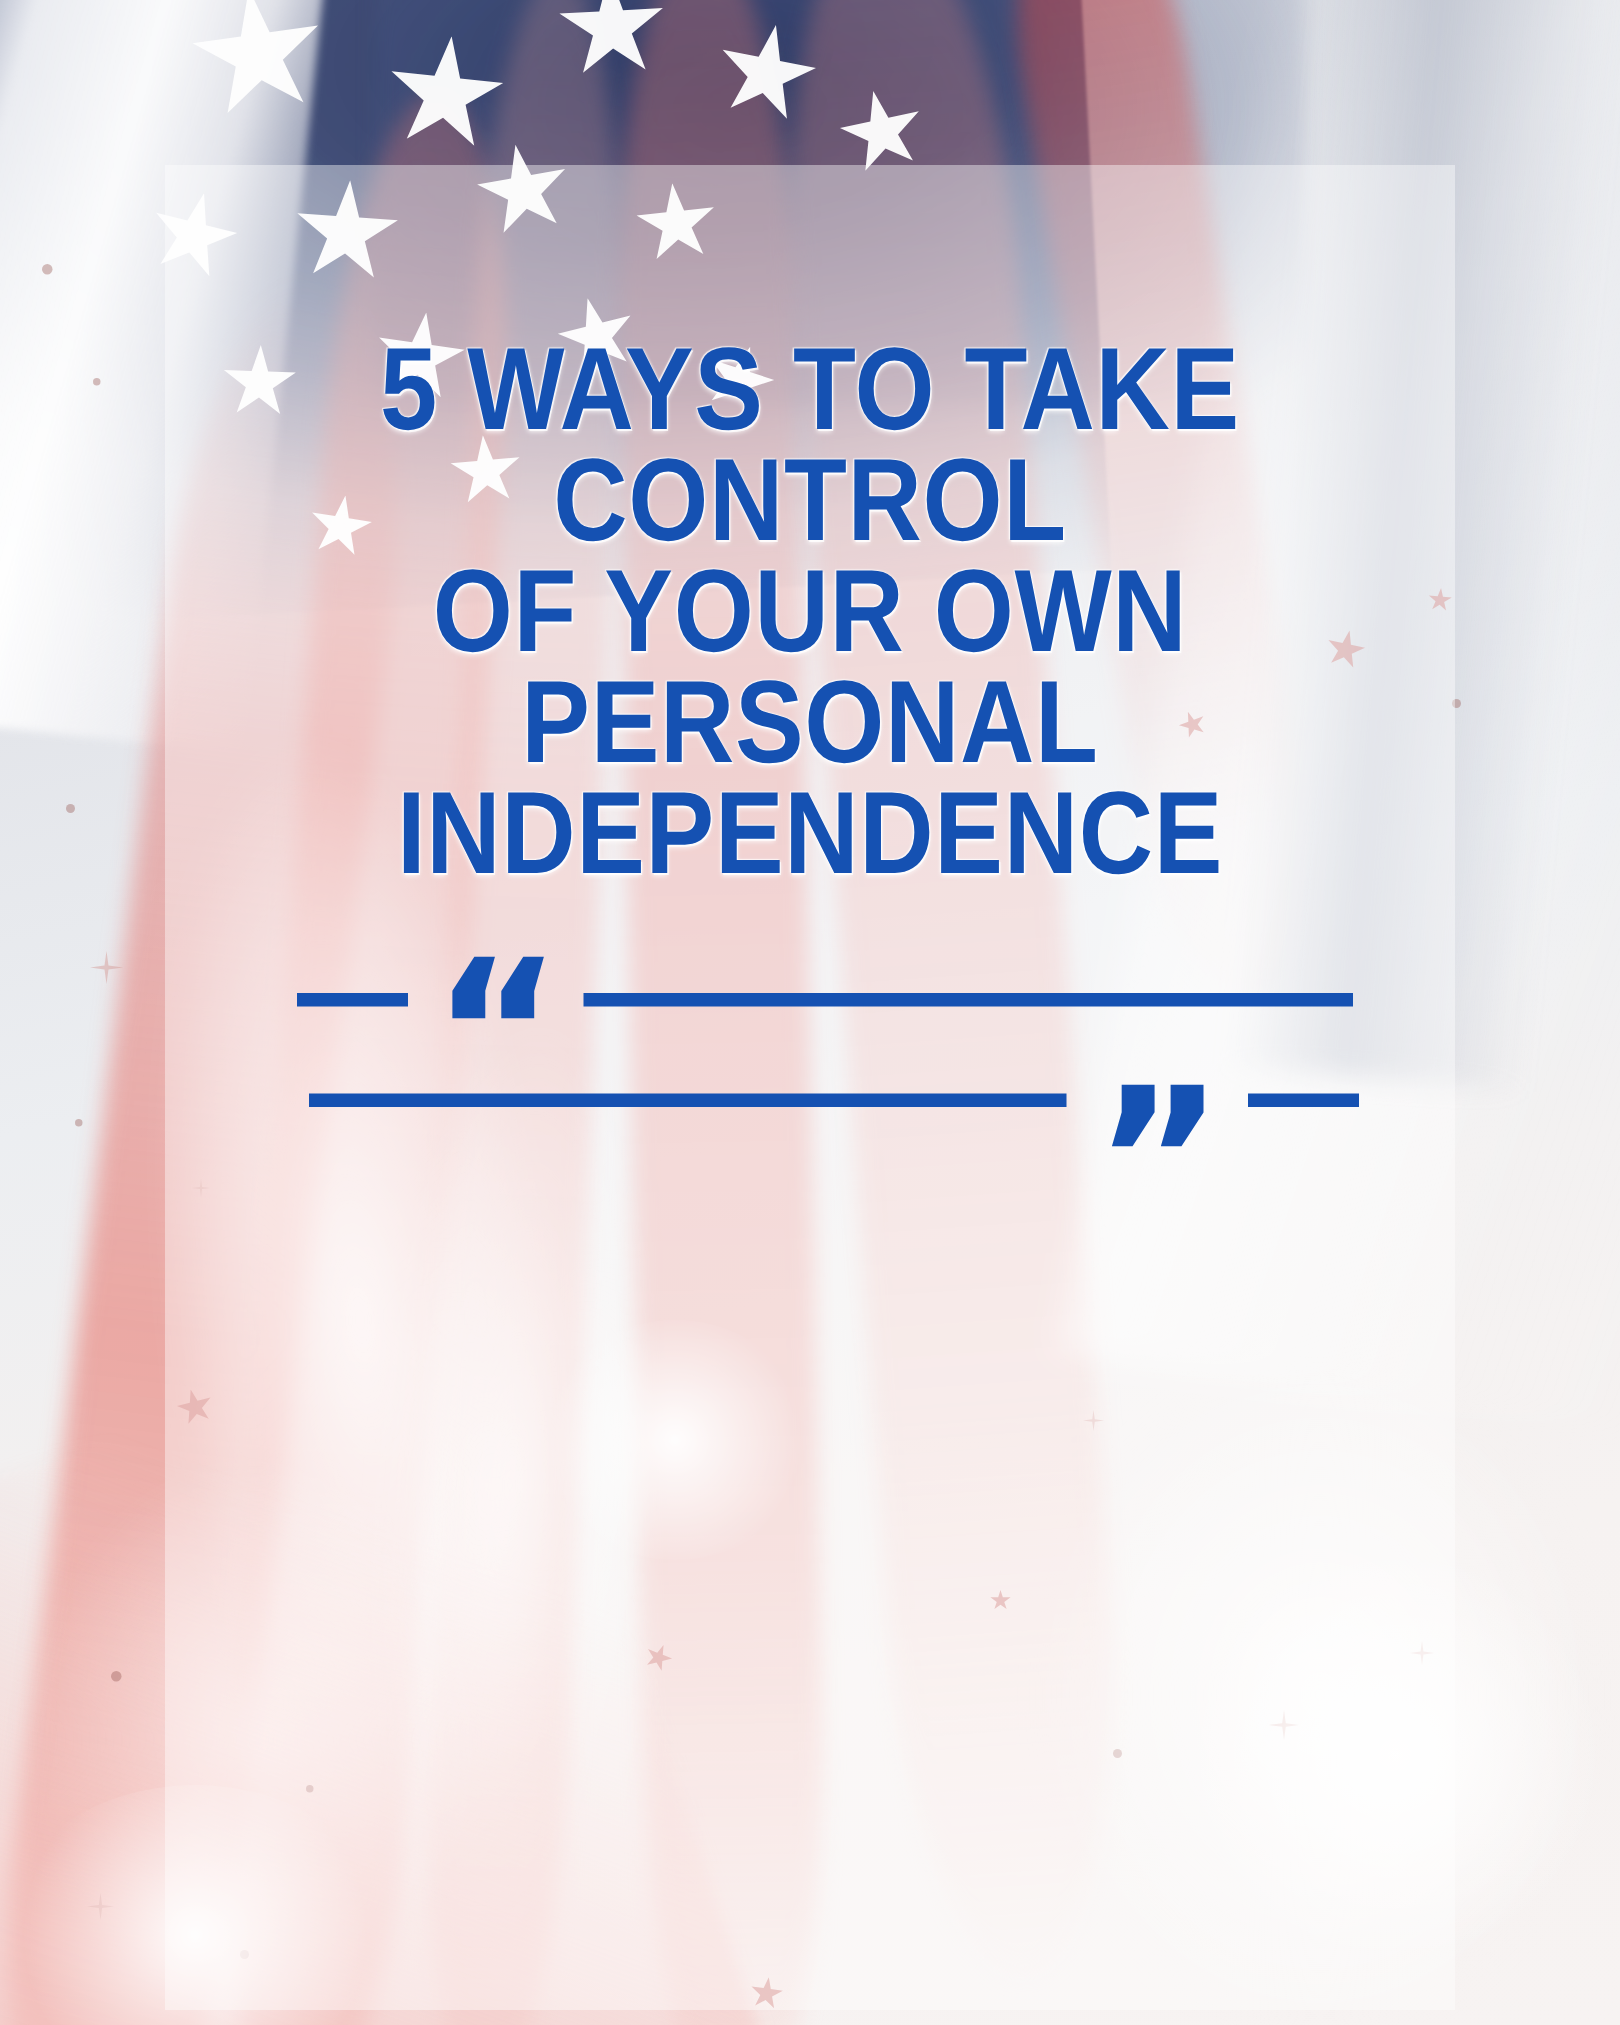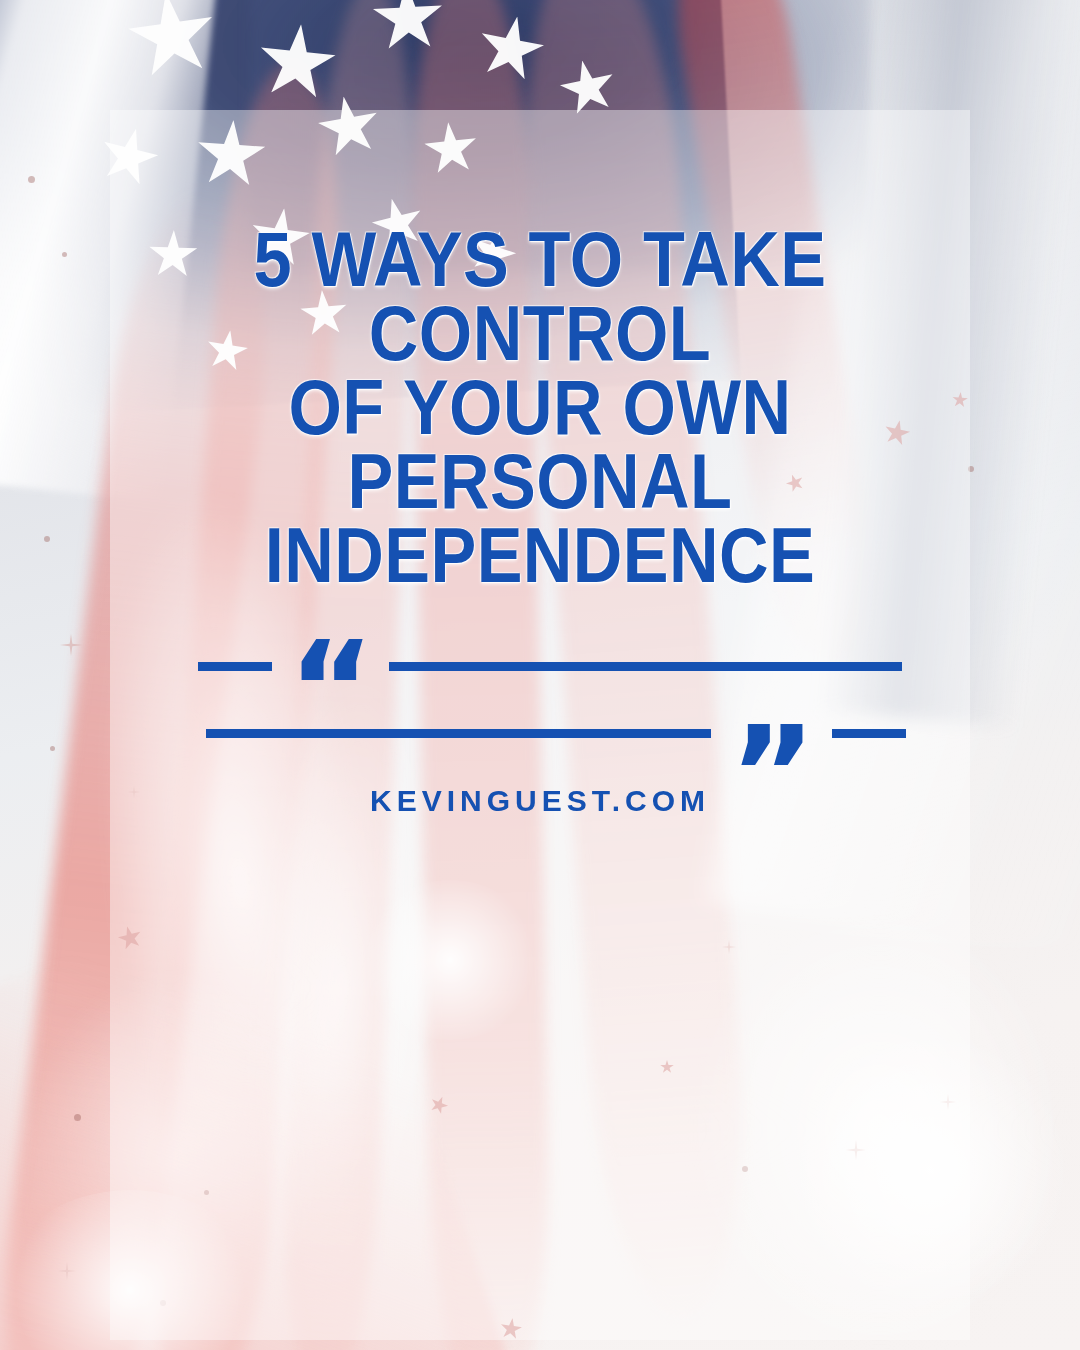--- a/index.html
+++ b/index.html
@@ -342,16 +342,15 @@
       <span class="rule rule-long"></span>
     </div>
 
 
     <div class="divider divider-bottom">
       <span class="rule rule-long"></span>
       <span class="qmark qmark-close">”</span>
       <span class="rule rule-short"></span>
     </div>
 
-    <div class="website">KEVINGUEST.COM</div>
 
   </div>
 </div>
 
 </body></html>

